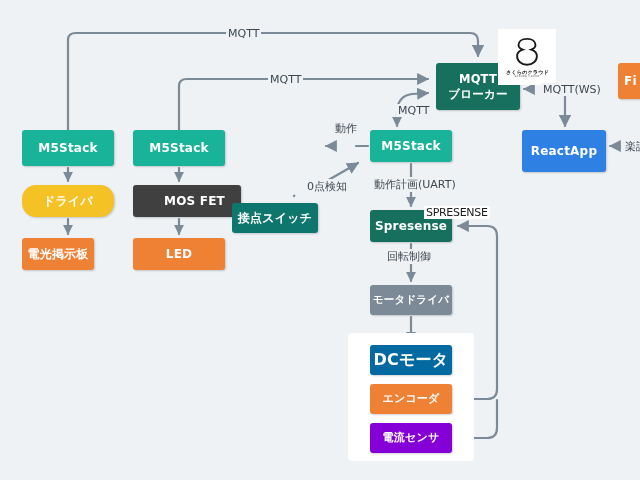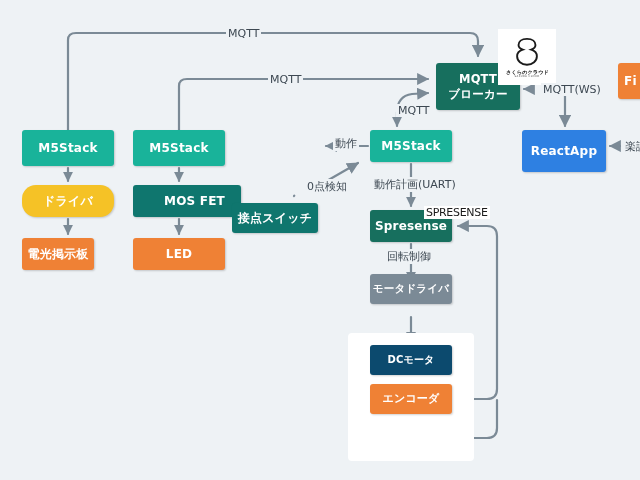--- a/index.html
+++ b/index.html
@@ -146,40 +146,41 @@
   <div class="group-box" style="left:348px; top:333px; width:126px; height:128px;"></div>
 
   <div class="node" style="left:22px; top:130px; width:92px; height:36px; background:#19b39a;">M5Stack</div>
 
   <div class="node" style="left:22px; top:185px; width:92px; height:32px; background:#f5c226;border-radius:14px;">ドライバ</div>
 
   <div class="node" style="left:22px; top:238px; width:72px; height:32px; background:#ef8135;">電光掲示板</div>
 
   <div class="node" style="left:133px; top:130px; width:92px; height:36px; background:#19b39a;">M5Stack</div>
 
-  <div class="node" style="left:133px; top:185px; width:108px; height:32px; background:#0f766e;padding-left:15px;">MOS FET</div>
+  <div class="node" style="left:133px; top:185px; width:108px; height:32px; background:#404040;padding-left:15px;">MOS FET</div>
 
   <div class="node" style="left:133px; top:238px; width:92px; height:32px; background:#ef8135;">LED</div>
 
 
   <div class="node" style="left:232px; top:203px; width:86px; height:30px; background:#0f766e;">接点スイッチ</div>
 
   <div class="node" style="left:436px; top:63px; width:84px; height:47px; background:#176f5e; font-size:11.5px;">MQTT
 ブローカー</div>
 
   <div class="node" style="left:370px; top:130px; width:82px; height:32px; background:#19b39a;">M5Stack</div>
 
   <div class="node" style="left:370px; top:210px; width:82px; height:32px; background:#176f5e;">Spresense</div>
 
-  <div class="node" style="left:370px; top:274px; width:82px; height:30px; background:#7b8a96; font-size:10.5px;">モータドライバ</div>
-
-  <div class="node" style="left:370px; top:345px; width:82px; height:30px; background:#0c4a6e; font-size:10px;">DCモータ</div>
+  <div class="node" style="left:370px; top:285px; width:82px; height:30px; background:#7b8a96; font-size:10.5px;">モータドライバ</div>
+
+  <div class="node" style="left:370px; top:345px; width:82px; height:30px; background:#0369a1; font-size:16px;">DCモータ</div>
 
   <div class="node" style="left:370px; top:384px; width:82px; height:30px; background:#ef8135; font-size:11px;text-align:center;">エンコーダ</div>
 
+  <div class="node" style="left:370px; top:423px; width:82px; height:30px; background:#8400d6; font-size:11px;">電流センサ</div>
 
   <div class="node" style="left:522px; top:130px; width:84px; height:42px; background:#2e80e2;">ReactApp</div>
 
   <div class="node" style="left:618px; top:63px; width:26px; height:36px; background:#ef8135; justify-content:flex-start; padding-left:6px;">Fi</div>
 
   <div class="logo-sakura" style="left:498px; top:29px; width:58px; height:56px;">
     <svg width="30" height="32" viewBox="0 0 30 34">
       <path d="M15 3 C9 3 6 6 6 9.5 C6 12 8 13.6 10.5 14.5 C7 15.5 4.5 17.8 4.5 21.5 C4.5 26.5 9 30.5 15 30.5 C21 30.5 25.5 26.5 25.5 21.5 C25.5 17.8 23 15.5 19.5 14.5 C22 13.6 24 12 24 9.5 C24 6 21 3 15 3 Z" fill="none" stroke="#1a1a1a" stroke-width="2"></path>
     </svg>
     <div class="wordmark">さくらのクラウド</div>
@@ -189,21 +190,21 @@
   <div class="logo-spresense" style="left:424px; top:206px;">SPRESENSE</div>
 
   <div class="edge-label" style="left:226px; top:27px;">MQTT</div>
 
   <div class="edge-label" style="left:268px; top:73px;">MQTT</div>
 
   <div class="edge-label" style="left:396px; top:104px;">MQTT</div>
 
   <div class="edge-label" style="left:541px; top:83px;">MQTT(WS)</div>
 
-  <div class="edge-label" style="left:333px; top:136px;text-align:right;">動作</div>
+  <div class="edge-label" style="left:333px; top:121px;text-align:right;">動作</div>
 
   <div class="edge-label" style="left:305px; top:179px;">0点検知</div>
 
   <div class="edge-label" style="left:372px; top:177px;">動作計画(UART)</div>
 
   <div class="edge-label" style="left:385px; top:249px;">回転制御</div>
 
   <div class="edge-label" style="left:623px; top:139px;">楽譜</div>
 
 </div>

